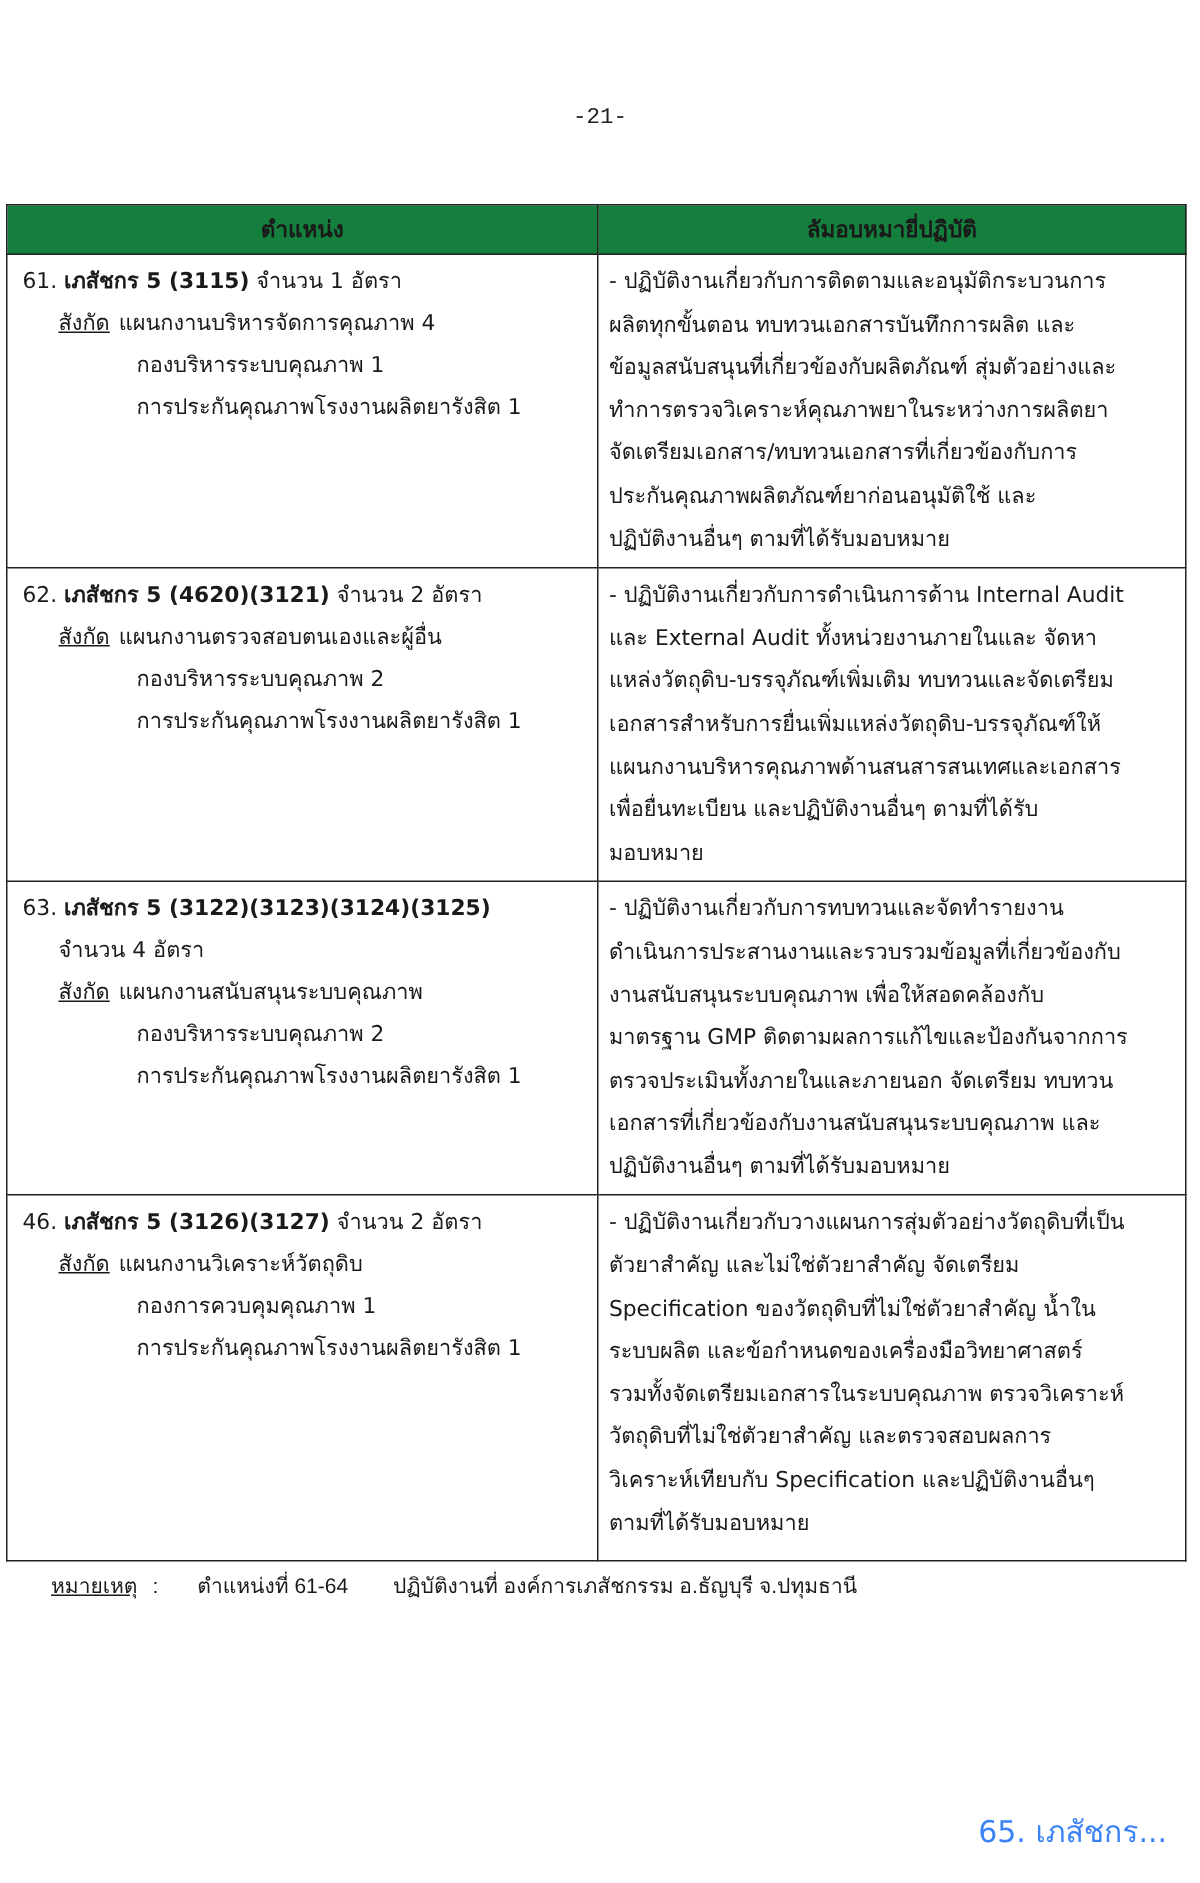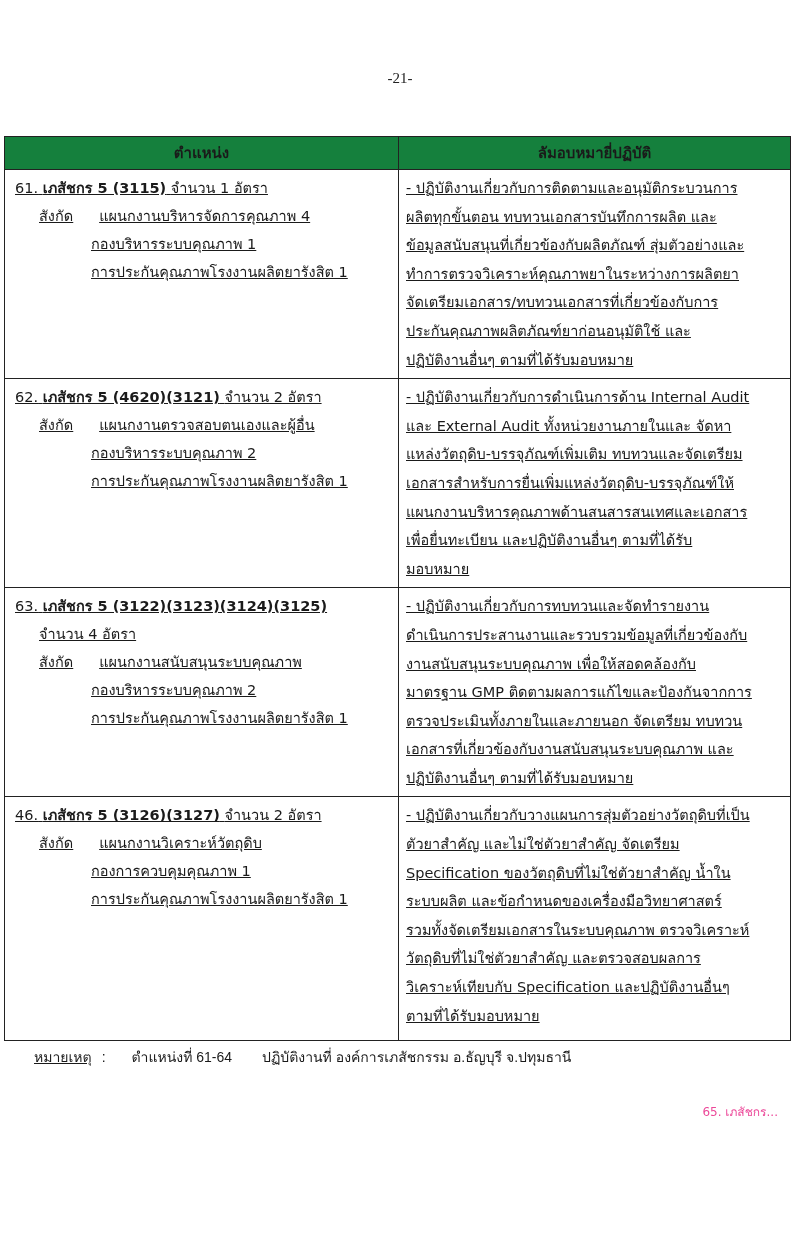--- a/index.html
+++ b/index.html
@@ -2,56 +2,56 @@
 <html><head>
 <meta charset="utf-8">
 <style>
   html, body { margin: 0; padding: 0; background: #ffffff; }
   body {
     width: 800px; height: 1255px; position: relative; overflow: hidden;
     font-family: "DejaVu Sans", sans-serif; color: #1a1a1a;
   }
   .page-number {
     position: absolute; top: 70px; left: 0; width: 800px; text-align: center;
-    font-family: Liberation Serif, serif; font-size: 15px; color: #222;
+    font-family: Liberation Mono, monospace; font-size: 15px; color: #222;
   }
   table.jobs {
     position: absolute; left: 4px; top: 136px; width: 786px;
     border-collapse: collapse; table-layout: fixed;
   }
   table.jobs th, table.jobs td {
     border: 1.5px solid #222; vertical-align: top;
   }
   table.jobs th {
     background: #15803d; height: 30px; font-weight: bold;
     font-size: 15px; text-align: center; vertical-align: middle;
     font-family: "Liberation Sans", sans-serif;
   }
   col.c1 { width: 394px; }
   col.c2 { width: 392px; }
   td.pos { padding: 4px 6px 4px 10px; font-size: 14.5px; line-height: 28px; }
   td.duty { padding: 4px 8px 4px 7px; font-size: 14.5px; line-height: 28.6px; text-align: justify; }
-  .line { white-space: nowrap; text-decoration: underline; }
+  .line { white-space: nowrap; }
   .title { font-weight: bold; }
   .indent1 { padding-left: 24px; }
   .indent2 { padding-left: 76px; }
-  .sangkat { text-decoration: underline; margin-right: 26px; text-align: right; }
+  .sangkat { text-decoration: underline; margin-right: 6px; text-align: right; }
   tr.r61 td { height: 198px; }
   tr.r62 td { height: 197px; }
   tr.r63 td { height: 199px; }
   tr.r64 td { height: 235px; }
   .note {
     position: absolute; left: 34px; top: 1046px; font-size: 14px;
     font-family: "Liberation Sans", sans-serif; white-space: nowrap;
   }
   .note .label { text-decoration: underline; }
   .note .sep { margin: 0 10px; }
   .note .range { margin-right: 30px; margin-left: 16px; }
   .continuation {
-    position: absolute; right: 22px; top: 1102px; font-size: 12px; color: #ec4899;
+    position: absolute; right: 22px; top: 1205px; font-size: 20px; color: #3b82f6;
   }
 </style>
 </head>
 <body>
 
 <div class="page-number">-21-</div>
 
 <table class="jobs">
   <colgroup>
       <col class="c1">

